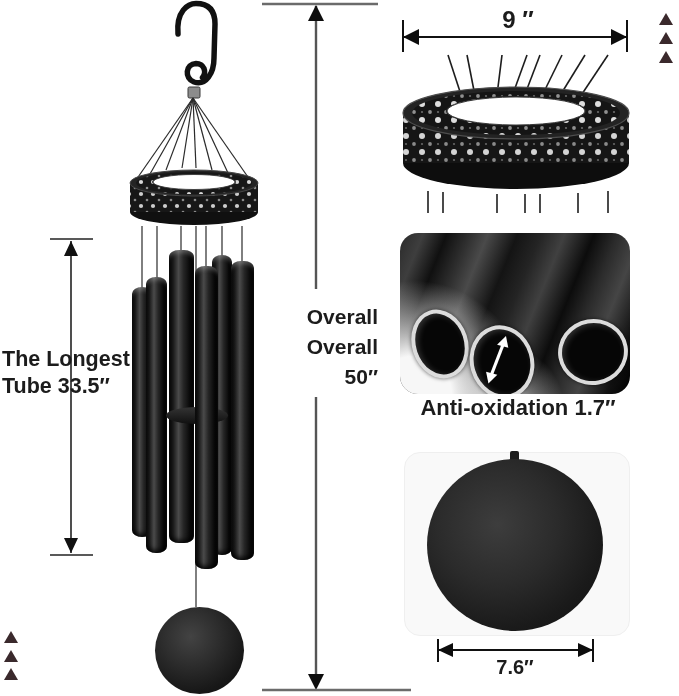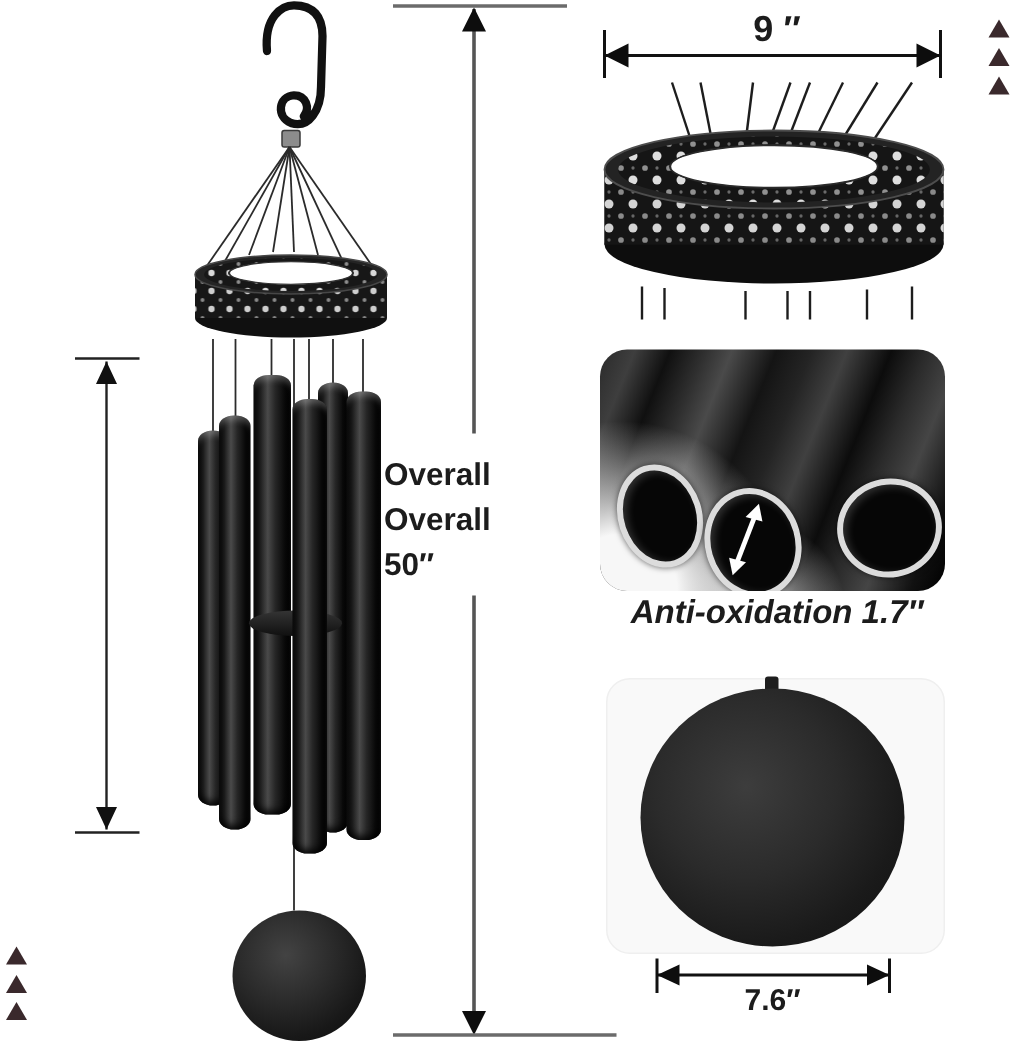--- a/index.html
+++ b/index.html
@@ -102,30 +102,34 @@
 
   <div class="ball" style="left:155px;top:607px;width:89px;height:87px;z-index:1;"></div>
 
   <svg class="abs" style="left:42px;top:232px;" width="62" height="330" viewBox="0 0 62 330">
     <line x1="8" y1="7" x2="51" y2="7" stroke="#222" stroke-width="1.6"></line>
     <line x1="29" y1="9" x2="29" y2="321" stroke="#222" stroke-width="1.6"></line>
     <polygon points="29,9 22,24 36,24" fill="#111"></polygon>
     <polygon points="29,321 22,306 36,306" fill="#111"></polygon>
     <line x1="8" y1="323" x2="51" y2="323" stroke="#222" stroke-width="1.6"></line>
   </svg>
+  <div class="label abs" style="left:2px;top:346px;width:140px;font-size:21.5px;line-height:27px;">
+    <div>The Longest</div>
+    <div>Tube 33.5″</div>
+  </div>
 
   <svg class="abs" style="left:254px;top:0;" width="162" height="696" viewBox="0 0 162 696">
     <line x1="8" y1="4" x2="124" y2="4" stroke="#6b6b6b" stroke-width="2.4"></line>
     <line x1="62" y1="6" x2="62" y2="289" stroke="#555" stroke-width="2.4"></line>
     <polygon points="62,5 54,21 70,21" fill="#0d0d0d"></polygon>
     <line x1="62" y1="397" x2="62" y2="678" stroke="#555" stroke-width="2.4"></line>
     <polygon points="62,690 54,674 70,674" fill="#0d0d0d"></polygon>
     <line x1="8" y1="690" x2="157" y2="690" stroke="#6b6b6b" stroke-width="2.4"></line>
   </svg>
-  <div class="label abs" style="left:256px;top:302px;width:122px;font-size:21px;line-height:30px;text-align:left;">
+  <div class="label abs" style="left:256px;top:302px;width:122px;font-size:21px;line-height:30px;text-align:right;">
     <div>Overall</div>
     <div>Overall</div>
     <div>50″</div>
   </div>
 
   <div class="label abs" style="left:468px;top:6px;width:100px;font-size:24px;text-align:center;">9 ″</div>
 
   <svg class="abs" style="left:396px;top:6px;" width="240" height="48" viewBox="0 0 240 48">
     <line x1="7" y1="14" x2="7" y2="46" stroke="#111" stroke-width="2"></line>
     <line x1="231" y1="14" x2="231" y2="46" stroke="#111" stroke-width="2"></line>
@@ -181,21 +185,21 @@
     <div class="tube-end" style="left:12px;top:76px;width:48px;height:62px;transform:rotate(-18deg);"></div>
     <div class="tube-end" style="left:70px;top:92px;width:56px;height:66px;transform:rotate(-16deg);">
       <svg width="48" height="58" viewBox="0 0 48 58">
         <line x1="13" y1="44" x2="35" y2="15" stroke="#fff" stroke-width="3.2"></line>
         <polygon points="9,50 10,38 20,44" fill="#fff"></polygon>
         <polygon points="39,9 38,21 28,15" fill="#fff"></polygon>
       </svg>
     </div>
     <div class="tube-end" style="left:158px;top:86px;width:62px;height:58px;transform:rotate(-10deg);"></div>
   </div>
-  <div class="label abs" style="left:398px;top:395px;width:240px;font-size:22px;text-align:center;font-style:italic;">Anti-oxidation 1.7″</div>
+  <div class="label abs" style="left:398px;top:395px;width:240px;font-size:22px;text-align:center;">Anti-oxidation 1.7″</div>
 
   <div class="disc-panel" style="left:404px;top:452px;width:224px;height:182px;"></div>
   <div class="abs" style="left:510px;top:451px;width:9px;height:11px;background:#1d1d1d;border-radius:2px;"></div>
   <div class="disc" style="left:427px;top:459px;width:176px;height:172px;"></div>
 
   <svg class="abs" style="left:428px;top:636px;" width="172" height="34" viewBox="0 0 172 34">
     <line x1="10" y1="3" x2="10" y2="26" stroke="#111" stroke-width="2"></line>
     <line x1="165" y1="3" x2="165" y2="26" stroke="#111" stroke-width="2"></line>
     <line x1="10" y1="14" x2="165" y2="14" stroke="#111" stroke-width="2"></line>
     <polygon points="10,14 25,7 25,21" fill="#0d0d0d"></polygon>

